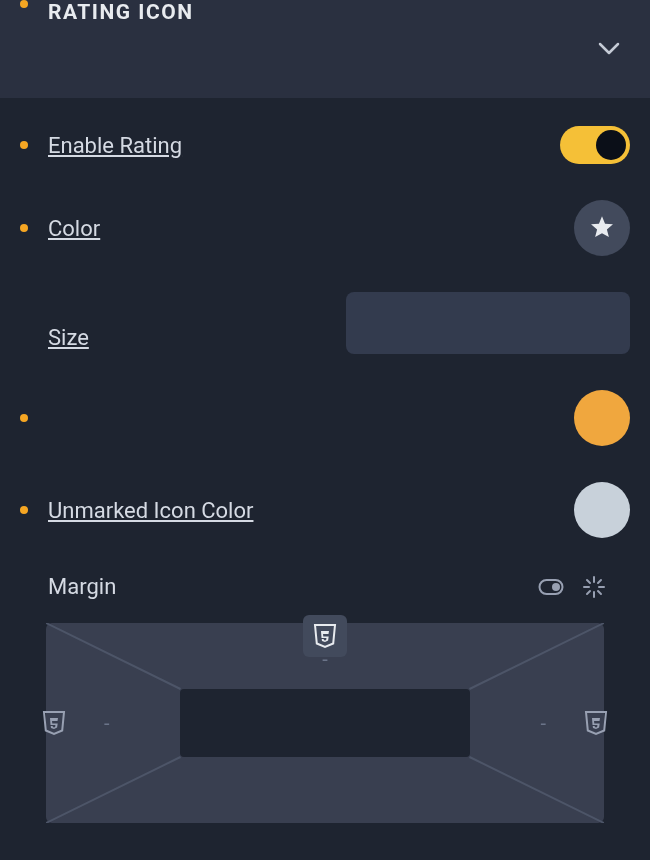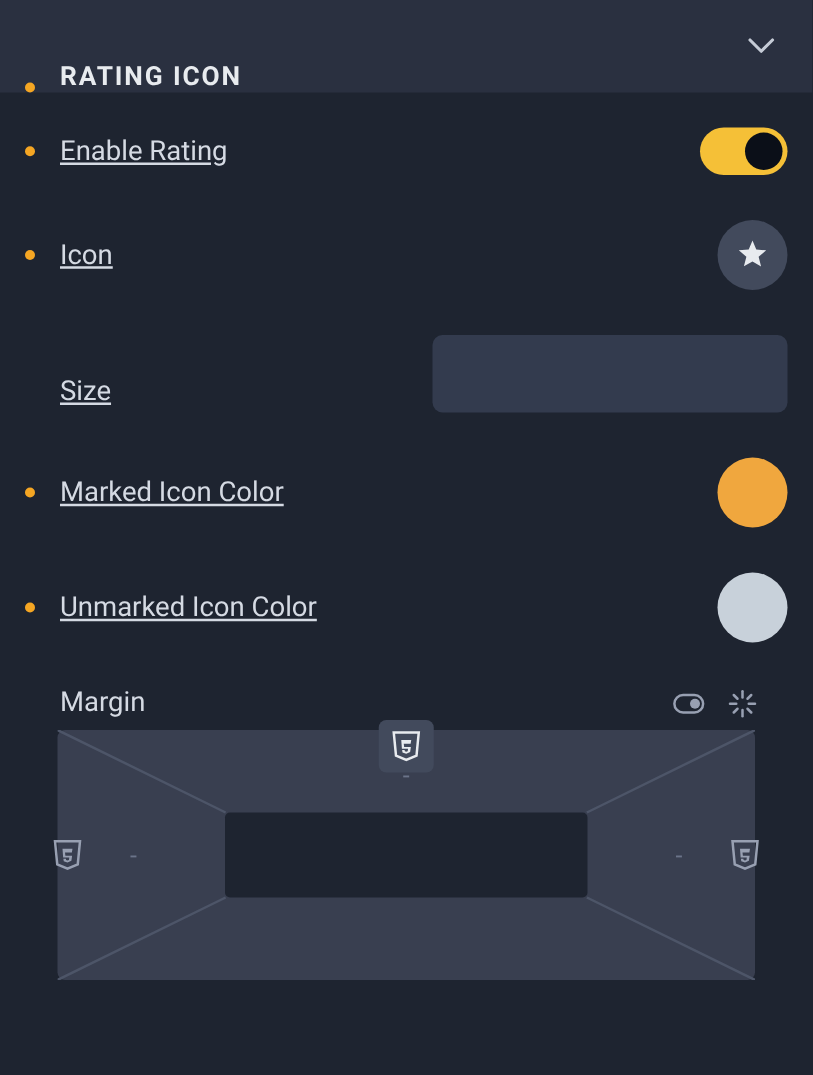--- a/index.html
+++ b/index.html
@@ -10,23 +10,23 @@
     body {
       width: 650px;
       height: 860px;
       background: #1e2430;
       font-family: -apple-system, BlinkMacSystemFont, 'Segoe UI', Roboto, sans-serif;
       color: #d5dae3;
       overflow: hidden;
     }
     .header {
       background: #2a3040;
-      height: 74px;
-      display: flex;
-      align-items: flex-end;
+      height: 98px;
+      display: flex;
+      align-items: flex-start;
       padding: 0 20px;
       position: relative;
     }
     .header-title {
       font-size: 21px;
       font-weight: 700;
       letter-spacing: 1.5px;
       color: #e8ebef;
       margin-left: 20px;
     }
@@ -116,21 +116,21 @@
       color: #d5dae3;
       outline: none;
       font-family: inherit;
     }
     .margin-section {
       padding: 18px 20px 0 20px;
     }
     .margin-header {
       display: flex;
       align-items: center;
-      margin-bottom: 9px;
+      margin-bottom: 24px;
       position: relative;
     }
     .margin-label {
       font-size: 22px;
       color: #d5dae3;
       margin-left: 28px;
     }
     .margin-actions {
       position: absolute;
       right: 24px;
@@ -205,21 +205,21 @@
     <span class="dot"></span>
     <span class="row-label">Enable Rating</span>
     <span class="row-spacer"></span>
     <div class="toggle">
       <div class="toggle-knob"></div>
     </div>
   </div>
 
   <div class="row">
     <span class="dot"></span>
-    <span class="row-label">Icon</span>
+    <span class="row-label">Color</span>
     <span class="row-spacer"></span>
     <div class="icon-circle">
       <span>
         <svg width="28" height="28" viewBox="0 0 24 24">
             <path d="M12 2l2.6 6.3 6.8.5-5.2 4.4 1.7 6.6L12 16.5l-5.9 3.3 1.7-6.6L2.6 8.8l6.8-.5z" fill="#e8ebef"></path>
           </svg>
       </span>
     </div>
   </div>
 
@@ -227,21 +227,20 @@
     <span class="row-label row-label-indent">Size</span>
     <span class="row-spacer"></span>
     <div class="input-group">
       <input class="input-field" value="" style="">
 
     </div>
   </div>
 
   <div class="row">
     <span class="dot"></span>
-    <span class="row-label">Marked Icon Color</span>
     <span class="row-spacer"></span>
     <div class="color-swatch" style="background:#f0a73e"></div>
   </div>
 
   <div class="row">
     <span class="dot"></span>
     <span class="row-label">Unmarked Icon Color</span>
     <span class="row-spacer"></span>
     <div class="color-swatch" style="background:#c8d1da"></div>
   </div>

